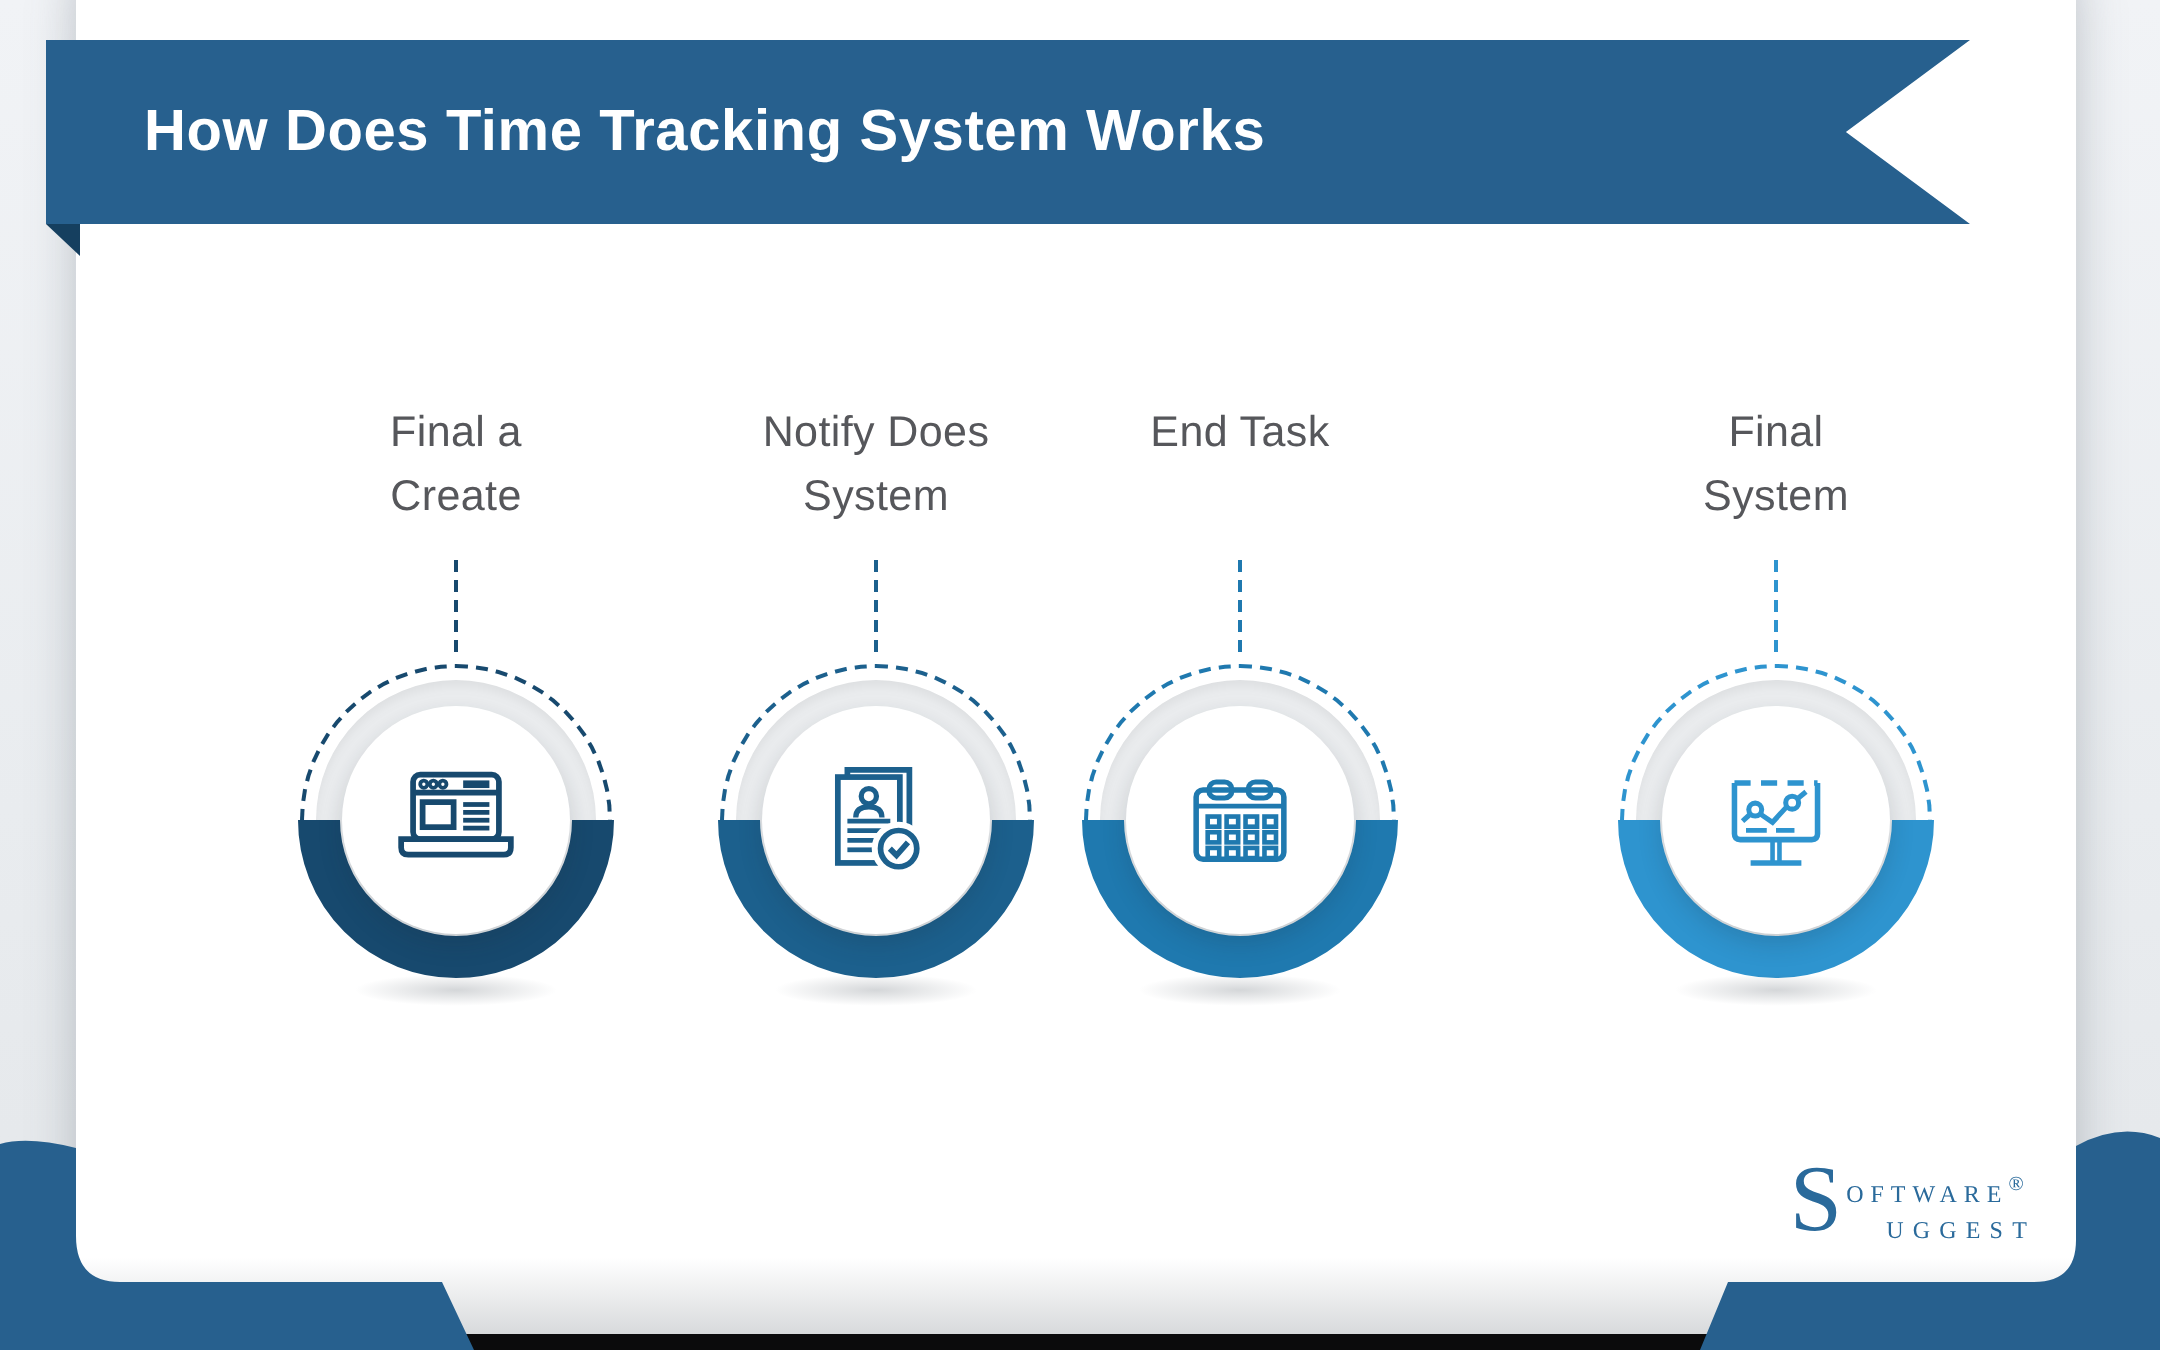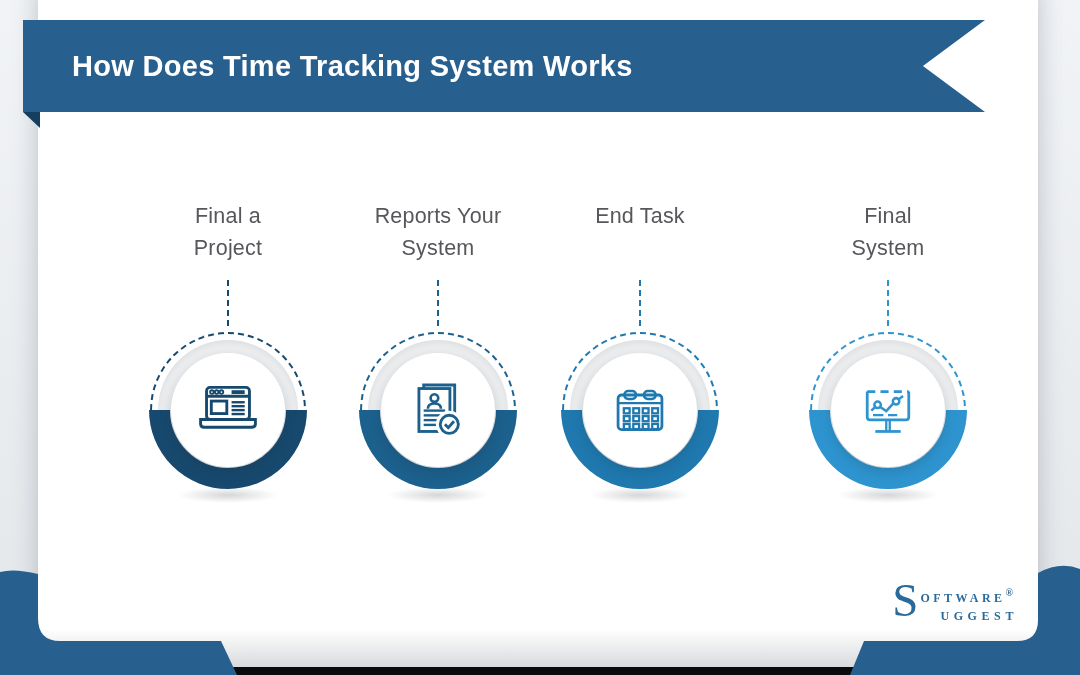--- a/index.html
+++ b/index.html
@@ -82,21 +82,21 @@
   
   .logo {
     position:absolute; right:62px; top:580px;
     display:flex; align-items:flex-start; color:#2a6a9b;
     font-family:"Liberation Serif", serif;
   }
   .logo .big-s { font-size:47px; line-height:40px; font-weight:500; }
   .logo .logo-lines { margin-left:2px; margin-top:5px; }
   .logo .logo-line {
     font-variant:small-caps; text-transform:lowercase;
-    font-size:16.5px; line-height:15px; letter-spacing:3.5px; font-weight:700;
+    font-size:16.5px; line-height:15px; letter-spacing:3.5px; font-weight:400;
   }
   .logo .logo-line.l2 { letter-spacing:4.6px; padding-left:3px;margin-left:17px; }
   .logo sup.reg { font-size:10px; font-variant:normal; letter-spacing:0; vertical-align:6px; }
 </style>
 </head>
 <body>
 
 <div class="page">
 
   <div class="card">
@@ -114,21 +114,21 @@
   </svg>
 
   <div class="ribbon">
     <div class="ribbon-title">How Does Time Tracking System Works</div>
   </div>
   <div class="ribbon-fold"></div>
 
   <div class="step" style="left:128px">
     <div class="label">
       <span>Final a</span><br>
-      <span>Project</span>
+      <span>Create</span>
     </div>
     <div style="--c:#17496e">
       <div class="connector"></div>
       <div class="circle-assembly">
         <div class="dash-ring"></div>
         <div class="gray-ring"></div>
         <div class="arc-bottom"></div>
         <div class="inner-circle">
           <svg width="68" height="62" viewBox="0 0 56 52" fill="none" stroke="currentColor" stroke-width="2.4">
             <rect x="10" y="7" width="36" height="27" rx="3"></rect>
@@ -144,21 +144,21 @@
             <line x1="31" y1="29.4" x2="42" y2="29.4" stroke-width="2"></line>
             <path d="M5,34 L51,34 L51,37.5 Q51,40.5 48,40.5 L8,40.5 Q5,40.5 5,37.5 Z"></path>
           </svg>
         </div>
       </div>
     </div>
   </div>
 
   <div class="step" style="left:338px">
     <div class="label">
-      <span>Reports Your</span><br>
+      <span>Notify Does</span><br>
       <span>System</span>
     </div>
     <div style="--c:#1c608d">
       <div class="connector"></div>
       <div class="circle-assembly">
         <div class="dash-ring"></div>
         <div class="gray-ring"></div>
         <div class="arc-bottom"></div>
         <div class="inner-circle">
           <svg width="62" height="62" viewBox="0 0 52 52" fill="none" stroke="currentColor" stroke-width="2.4">
@@ -172,21 +172,21 @@
             <line x1="14" y1="38.5" x2="27" y2="38.5" stroke-width="2"></line>
             <circle cx="35.5" cy="38" r="9.6" stroke="#ffffff" stroke-width="3.4" fill="#ffffff"></circle>
             <circle cx="35.5" cy="38" r="7.6" stroke-width="2.4"></circle>
             <polyline points="31.8,38 34.6,40.8 39.4,35.4" stroke-width="2.4"></polyline>
           </svg>
         </div>
       </div>
     </div>
   </div>
 
-  <div class="step" style="left:540px">
+  <div class="step" style="left:520px">
     <div class="label">
       <span>End Task</span><br>
       <span></span>
     </div>
     <div style="--c:#1f79af">
       <div class="connector"></div>
       <div class="circle-assembly">
         <div class="dash-ring"></div>
         <div class="gray-ring"></div>
         <div class="arc-bottom"></div>

